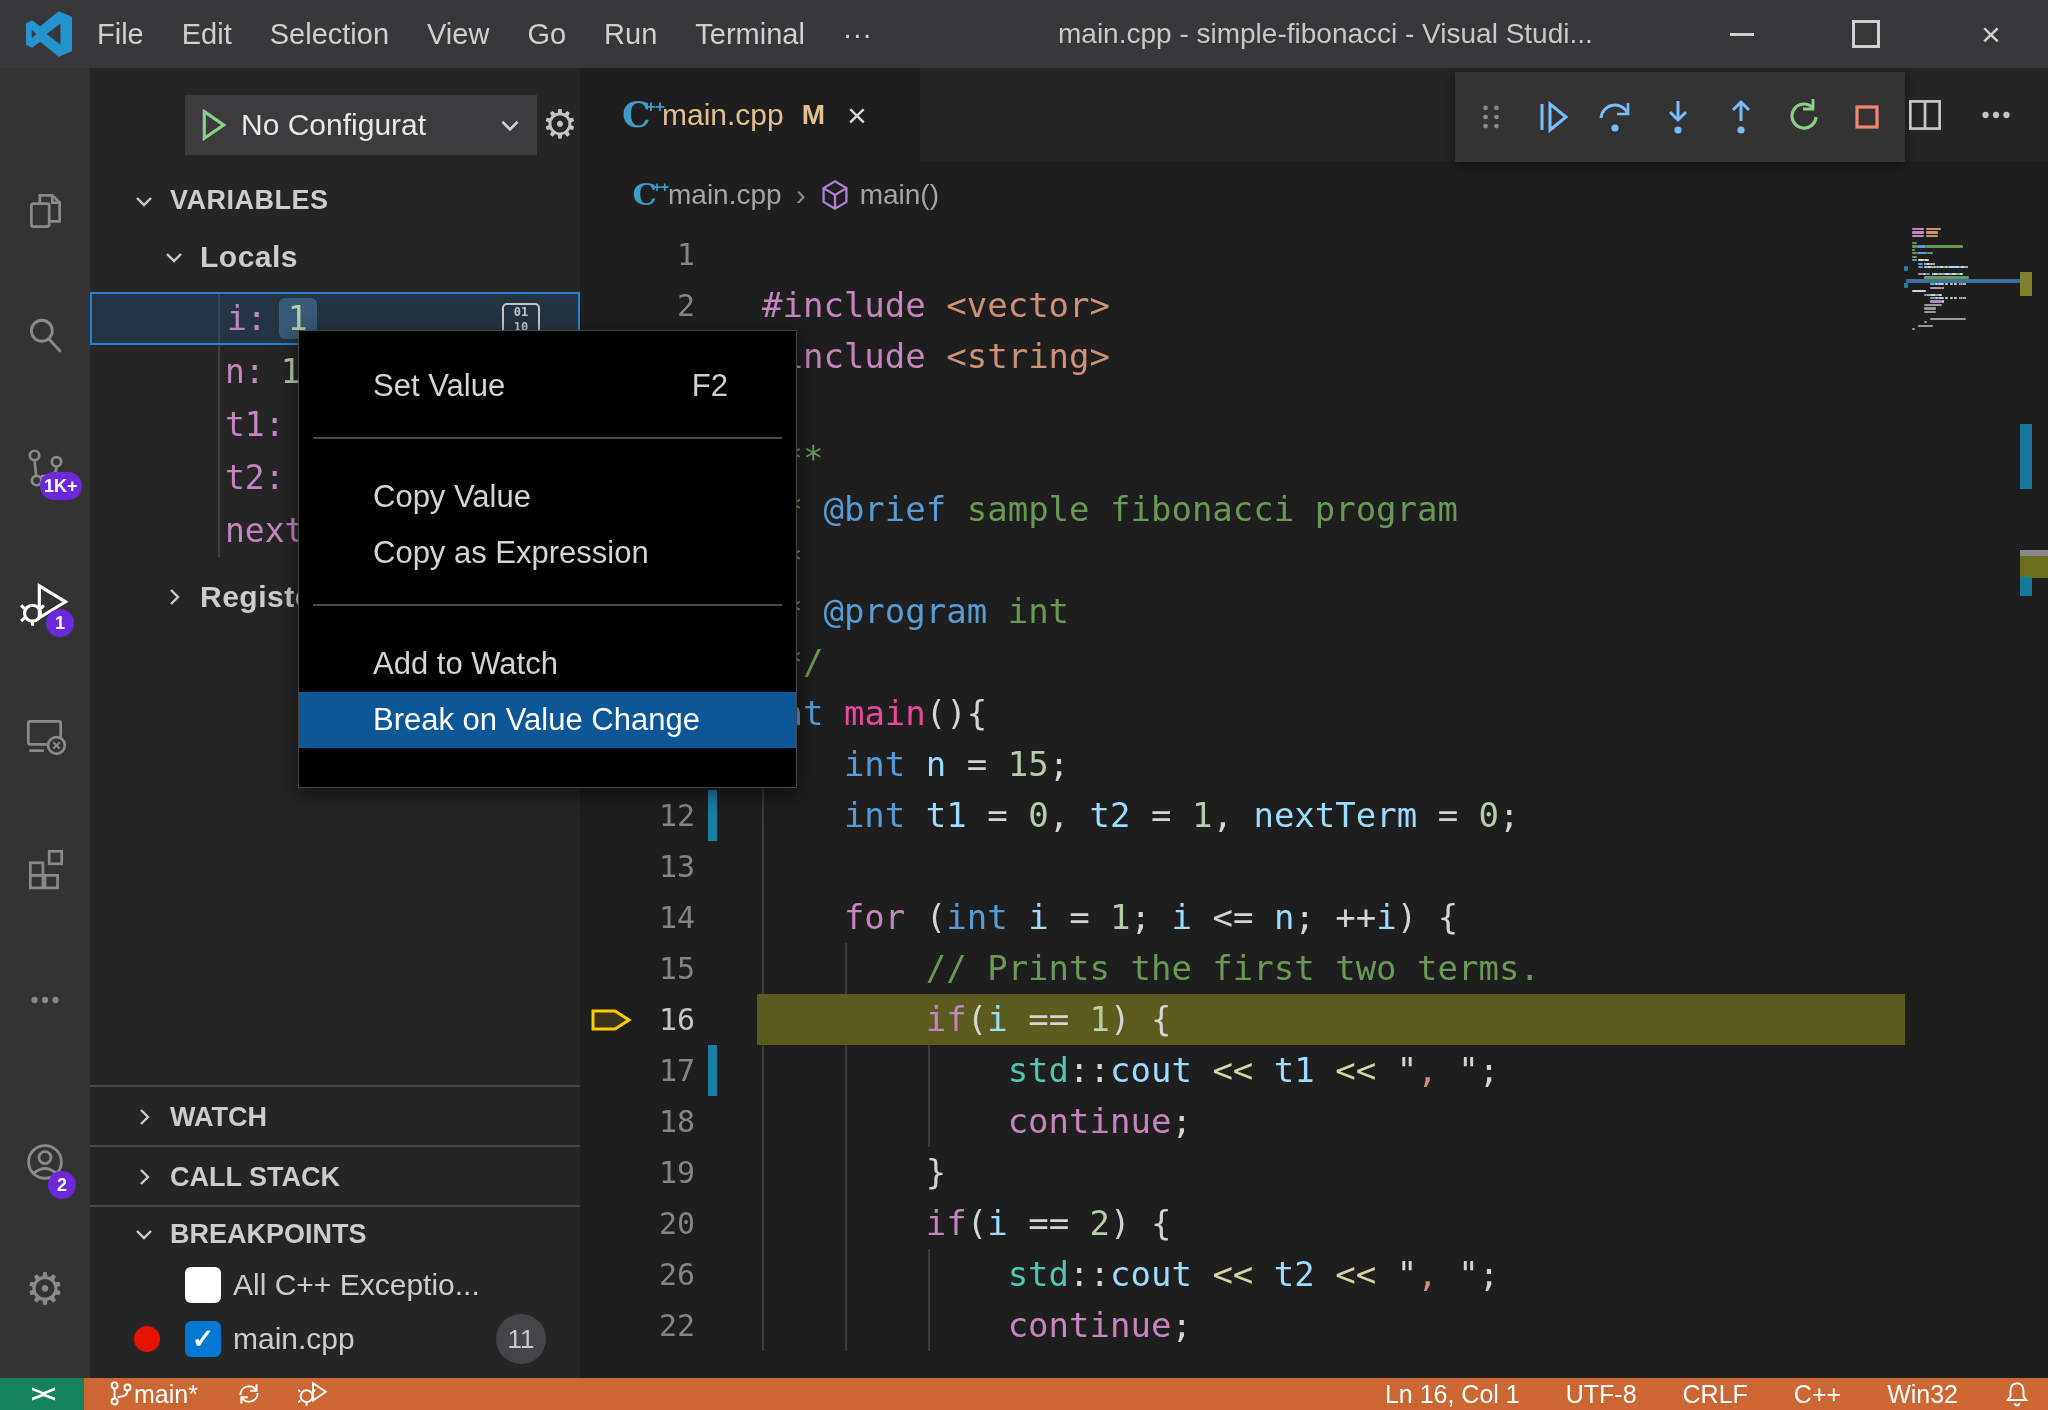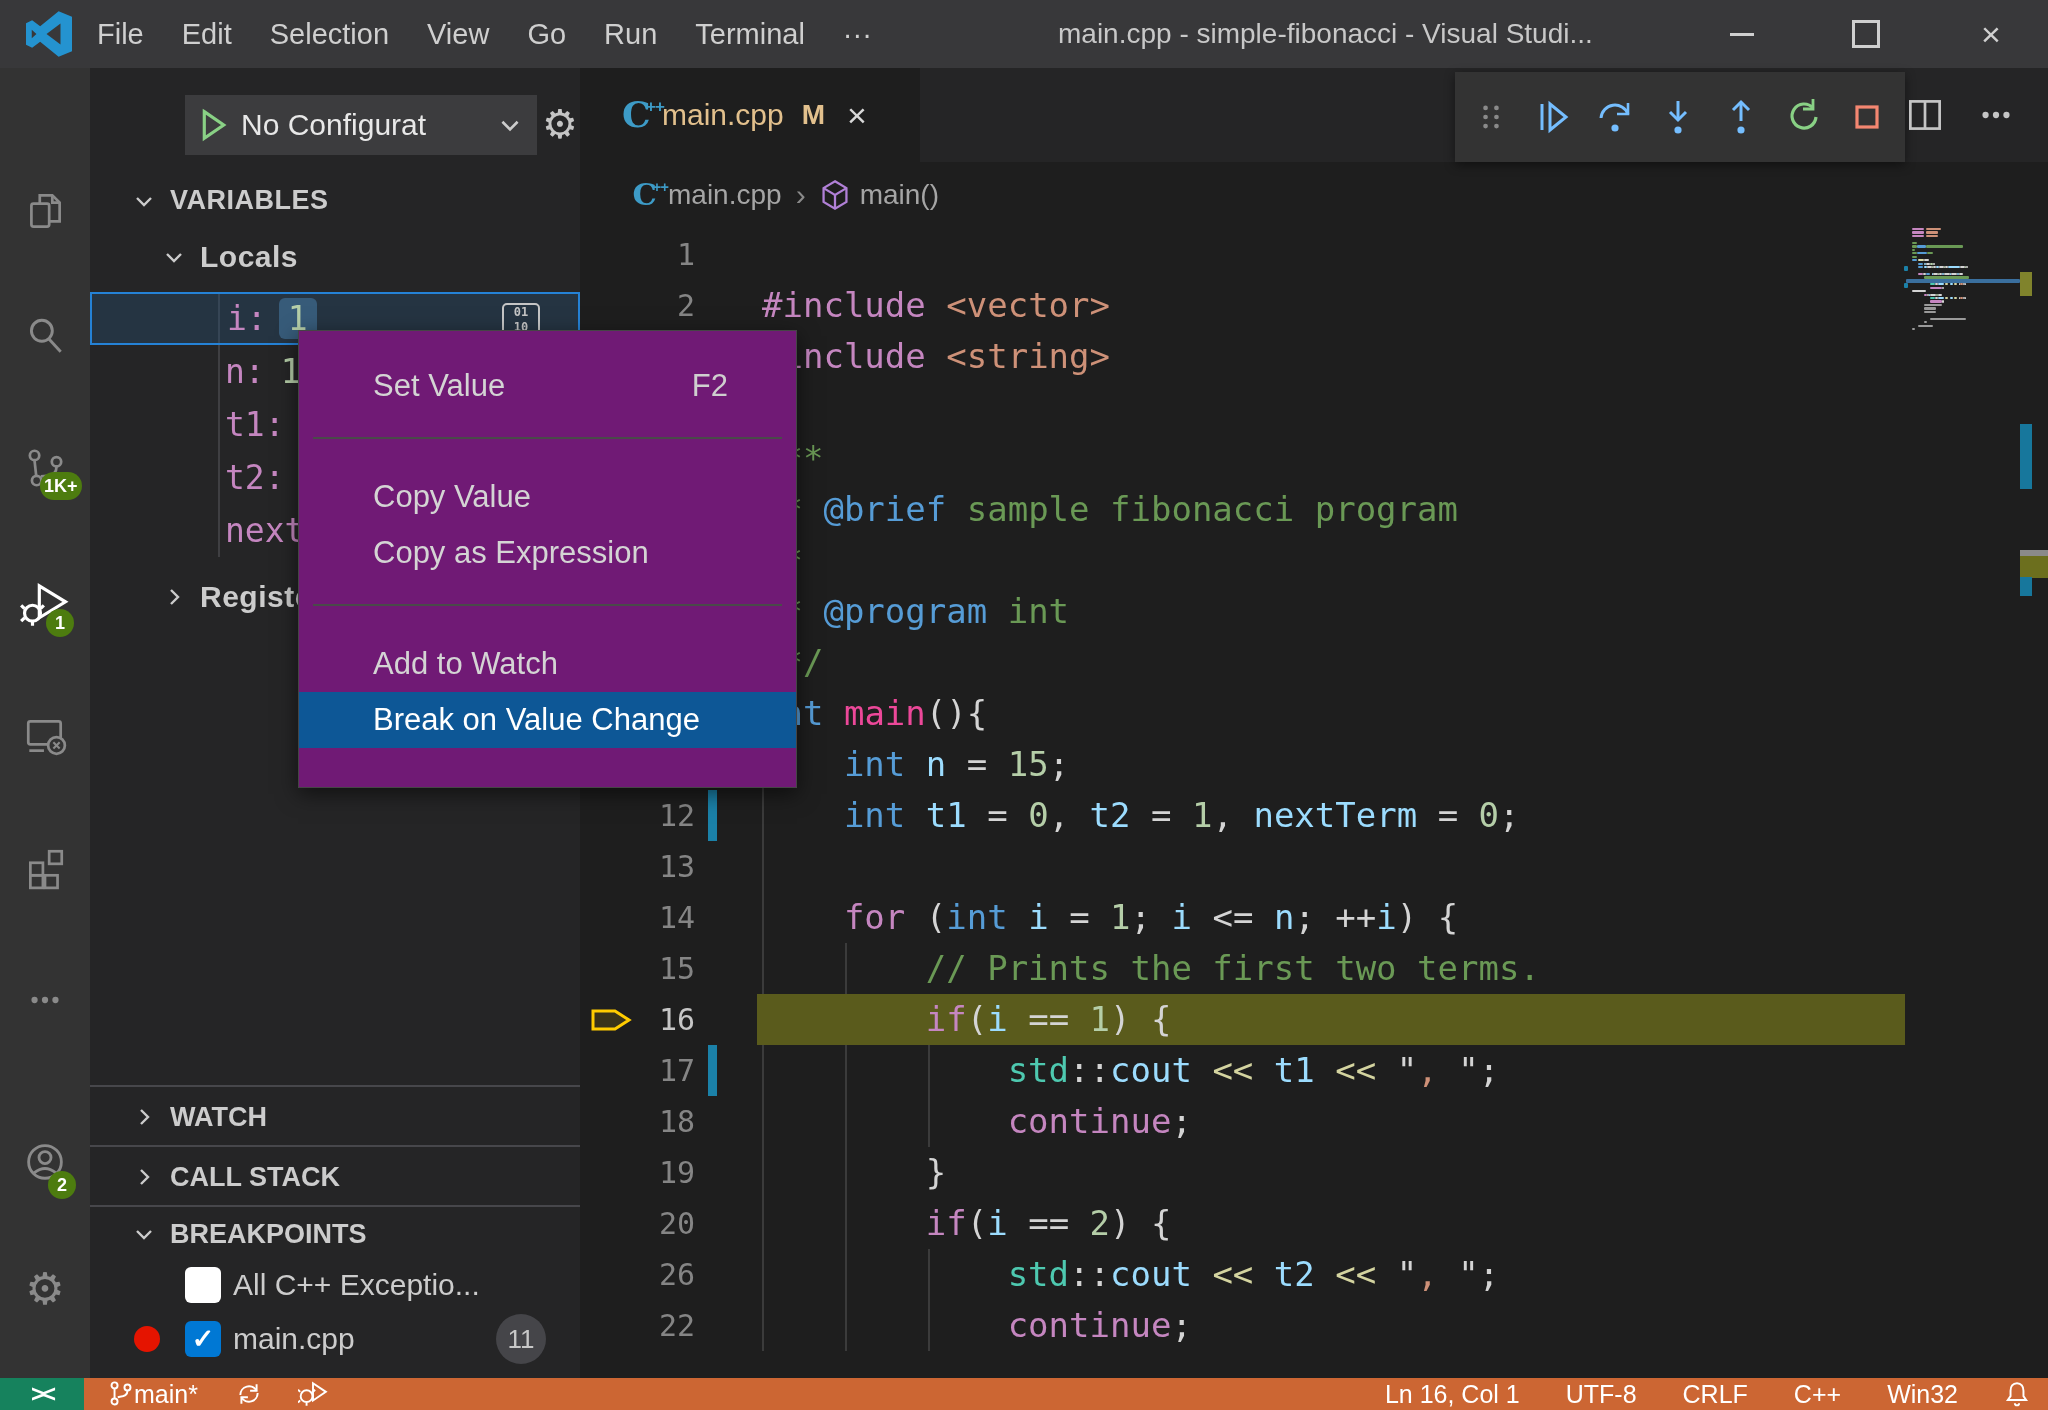--- a/index.html
+++ b/index.html
@@ -13,21 +13,21 @@
   #menubar{left:78px;top:0;height:68px;display:flex;align-items:center;}
   .menu-item{padding:0 19px;font-size:29px;color:#cfcfcf;line-height:68px;cursor:default;}
   #win-title{left:1058px;top:0;height:68px;line-height:68px;font-size:28px;color:#c8c8c8;white-space:nowrap;}
   .winctl{top:0;width:92px;height:68px;display:flex;align-items:center;justify-content:center;color:#d0d0d0;}
   #btn-min{left:1696px;} #btn-max{left:1820px;} #btn-close{left:1945px;font-size:34px;font-weight:300;}
   #btn-min span{display:block;width:24px;border-top:3px solid #d0d0d0;}
   #btn-max span{display:block;width:22px;height:22px;border:3px solid #d0d0d0;}
   
   #activitybar{left:0;top:68px;width:90px;height:1310px;background:#333333;}
   .act-icon{left:0;width:90px;height:96px;display:flex;align-items:center;justify-content:center;position:absolute;}
-  .badge{position:absolute;background:#4d7c0f;color:#fff;font-size:18px;font-weight:bold;
+  .badge{position:absolute;background:#6d28d9;color:#fff;font-size:18px;font-weight:bold;
          border-radius:14px;min-width:28px;height:28px;line-height:28px;text-align:center;padding:0 4px;box-sizing:border-box;}
   
   #sidebar{left:90px;top:68px;width:490px;height:1310px;background:#252526;overflow:hidden;}
   #run-config{left:95px;top:27px;width:352px;height:60px;background:#3c3c3e;display:flex;align-items:center;padding:0 14px;box-sizing:border-box;}
   #run-config .lbl{font-size:30px;color:#e8e8e8;margin-left:12px;white-space:nowrap;overflow:hidden;flex:1;}
   #launch-gear{left:452px;top:34px;font-size:40px;color:#c5c5c5;line-height:44px;}
   .sect-head{position:absolute;display:flex;align-items:center;font-weight:bold;color:#cccccc;font-size:27px;letter-spacing:.5px;}
   .chev{display:inline-block;margin-right:14px;}
   .var-row{position:absolute;left:0;width:490px;height:53px;display:flex;align-items:center;
            font-family:"DejaVu Sans Mono",monospace;font-size:33px;}
@@ -68,21 +68,21 @@
   .arrow-slot{width:65px;height:51px;flex:none;position:relative;}
   .lnum{width:50px;flex:none;text-align:right;font-family:"DejaVu Sans Mono",monospace;font-size:30px;color:#858585;}
   .mod-slot{width:67px;height:51px;flex:none;position:relative;}
   .mod-bar{position:absolute;left:13px;top:0;width:9px;height:51px;background:#1b81a8;}
   .code-text{font-family:"DejaVu Sans Mono",monospace;font-size:34px;white-space:pre;line-height:51px;}
   
   #minimap{left:1326px;top:160px;width:142px;height:1150px;}
   .mm-bar{position:absolute;height:3px;border-radius:1px;}
   .ruler-mark{position:absolute;}
   
-  #ctx-menu{left:298px;top:330px;width:499px;height:458px;background:#701a75;border:1px solid #454545;
+  #ctx-menu{left:298px;top:330px;width:499px;height:458px;background:#000000;border:1px solid #454545;
             box-shadow:0 6px 20px rgba(0,0,0,.55);z-index:50;box-sizing:border-box;padding-top:27px;}
   .ctx-item{height:56px;display:flex;align-items:center;font-size:31px;color:#d4d4d4;padding:0 68px 0 74px;}
   .ctx-item .key{margin-left:auto;color:#cfcfcf;}
   .ctx-item.hl{background:#0d5796;color:#ffffff;}
   .ctx-sep{height:2px;background:#4a4a4a;margin:23px 14px 30px 14px;}
   
   #statusbar{left:0;top:1378px;width:2048px;height:32px;background:#cc6633;display:flex;align-items:center;color:#fff;font-size:25px;}
   #remote-ind{width:84px;height:32px;background:#16825d;display:flex;align-items:center;justify-content:center;
               font-weight:bold;font-size:24px;letter-spacing:-3px;flex:none;}
   .sb-item{display:flex;align-items:center;margin-left:24px;white-space:nowrap;}

